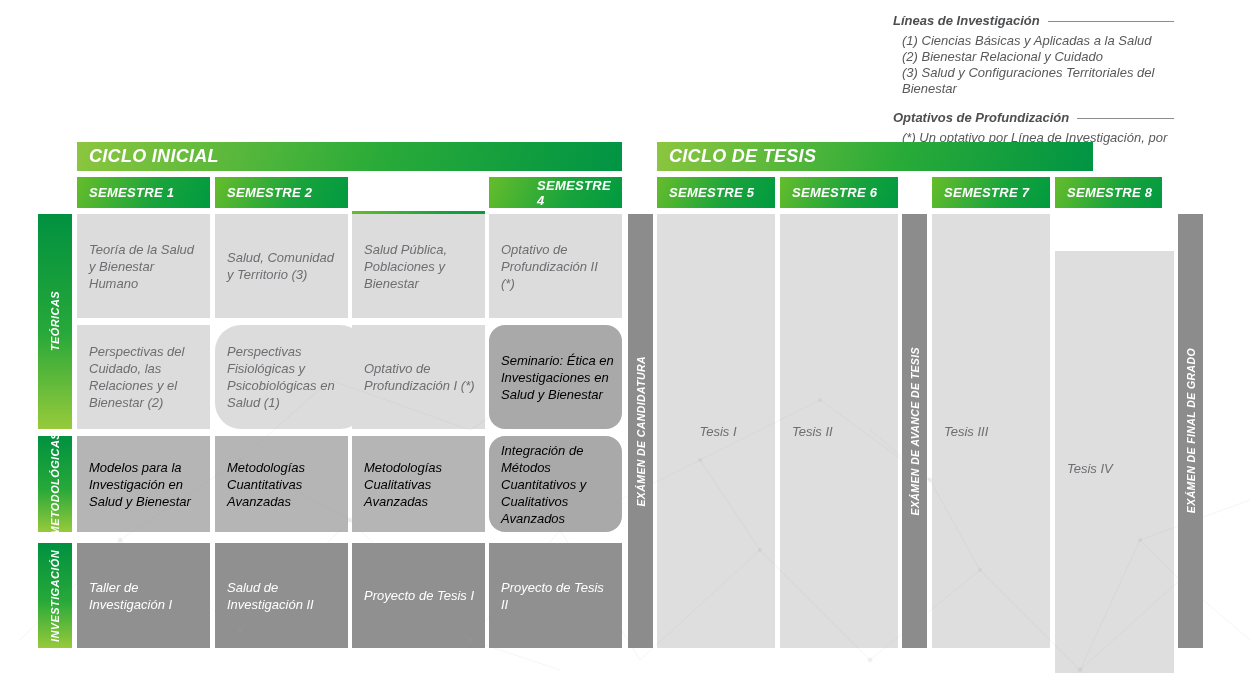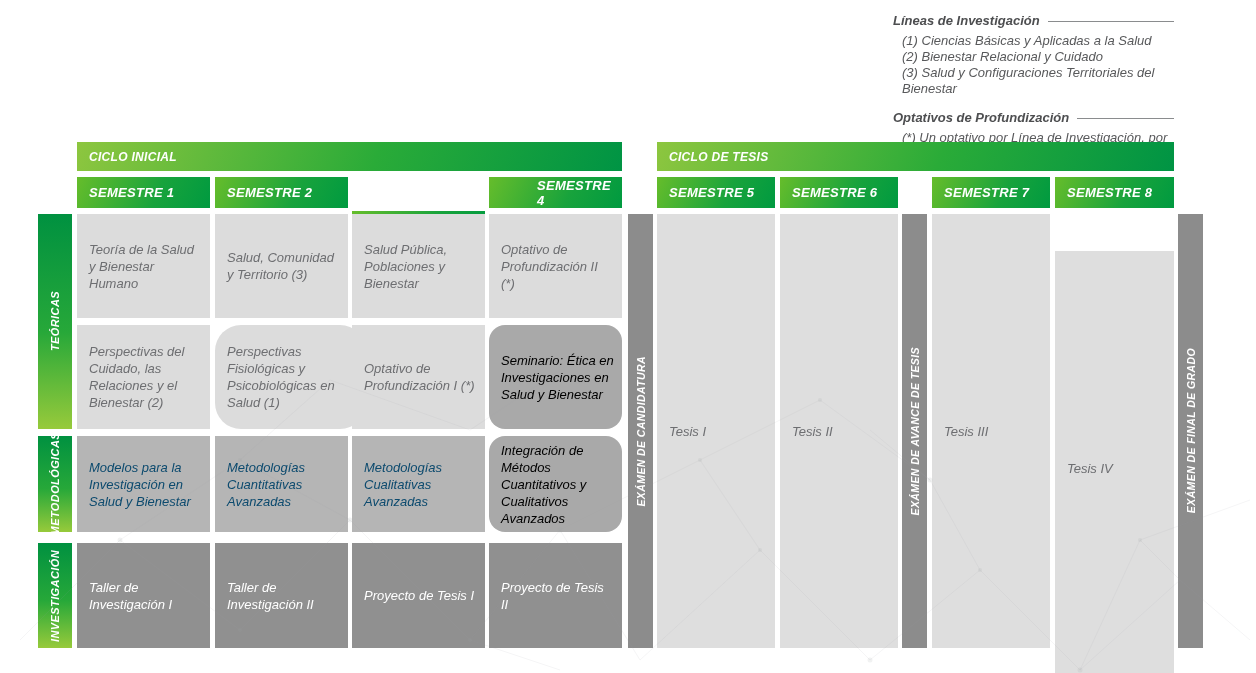--- a/index.html
+++ b/index.html
@@ -9,21 +9,21 @@
   
   .legend{position:absolute;left:893px;top:13px;width:281px;color:#58595b;}
   .legend-title-row{display:flex;align-items:center;gap:8px;}
   .legend-title{font-size:13px;font-weight:bold;color:#4d4e50;white-space:nowrap;}
   .legend-rule{flex:1;height:1px;background:#8a8c8e;margin-top:2px;}
   .legend-items{margin:5px 0 0 9px;font-size:13px;line-height:16px;color:#58595b;}
   .legend-gap{height:13px;}
 
   
   .hdr{position:absolute;height:29px;display:flex;align-items:center;padding-left:12px;box-sizing:border-box;
-       color:#ffffff;font-size:12px;font-weight:bold;letter-spacing:.3px;
+       color:#ffffff;font-size:18px;font-weight:bold;letter-spacing:.3px;
        background:linear-gradient(110deg,#8dc63f 0%,#2aab38 55%,#009444 100%);}
   .sem{position:absolute;top:177px;height:31px;display:flex;align-items:center;padding-left:12px;box-sizing:border-box;
        color:#ffffff;font-size:13px;font-weight:bold;letter-spacing:.3px;
        background:linear-gradient(115deg,#66bd2b 0%,#18a33c 60%,#009a40 100%);}
 
   
   .rlabel{position:absolute;left:38px;width:34px;display:flex;align-items:center;justify-content:center;
           background:linear-gradient(to bottom,#009140 0%,#27a839 55%,#97ca3b 100%);}
   .rlabel .vtext{writing-mode:vertical-rl;transform:rotate(180deg);white-space:nowrap;
           color:#ffffff;font-weight:bold;font-size:11px;letter-spacing:.4px;}
@@ -31,21 +31,21 @@
   
   .vbar{position:absolute;top:214px;width:25px;height:434px;background:#8c8c8c;
         display:flex;align-items:center;justify-content:center;}
   .vbar .vtext{writing-mode:vertical-rl;transform:rotate(180deg);white-space:nowrap;
         color:#ffffff;font-weight:bold;font-size:10.5px;letter-spacing:.4px;}
 
   
   .cell{position:absolute;display:flex;align-items:center;box-sizing:border-box;
         padding:6px 8px 6px 12px;font-size:13px;line-height:17px;}
   .c-light{background:#dcdcdc;color:#6d6e71;}
-  .c-mid{background:#b5b5b5;color:#0c4a6e;}
+  .c-mid{background:#b5b5b5;color:#000000;}
   .c-middark{background:#a9a9a9;color:#000000;border-radius:16px;}
   .c-dark{background:#909090;color:#ffffff;}
   .c-tesis{background:#dedede;color:#6d6e71;}
 
   
   .plexus{position:absolute;left:0;top:340px;width:1256px;height:333px;pointer-events:none;z-index:6;}
 </style>
 </head>
 <body>
 
@@ -67,21 +67,21 @@
       <span class="legend-rule"></span>
     </div>
     <div class="legend-items">
       <div>(*) Un optativo por Línea de Investigación, por semestre</div>
     </div>
   </div>
 
   <div class="hdr" style="left:77px;top:142px;width:545px;">
     <span>CICLO INICIAL</span>
   </div>
-  <div class="hdr" style="left:657px;top:142px;width:517px;">
+  <div class="hdr" style="left:657px;top:142px;width:436px;">
     <span>CICLO DE TESIS</span>
   </div>
 
   <div class="sem" style="left:77px;width:133px;">
       <span>SEMESTRE 1</span>
     </div>
   <div class="sem" style="left:215px;width:133px;">
       <span>SEMESTRE 2</span>
     </div>
   <div class="sem" style="left:352px;width:133px;margin-top:34px;">
@@ -92,21 +92,21 @@
     </div>
   <div class="sem" style="left:657px;width:118px;">
       <span>SEMESTRE 5</span>
     </div>
   <div class="sem" style="left:780px;width:118px;">
       <span>SEMESTRE 6</span>
     </div>
   <div class="sem" style="left:932px;width:118px;">
       <span>SEMESTRE 7</span>
     </div>
-  <div class="sem" style="left:1055px;width:119px;text-align:center;">
+  <div class="sem" style="left:1055px;width:107px;text-align:center;">
       <span>SEMESTRE 8</span>
     </div>
 
   <div class="rlabel" style="top:214px;height:215px;">
     <span class="vtext">TEÓRICAS</span>
   </div>
   <div class="rlabel" style="top:436px;height:96px;">
     <span class="vtext">METODOLÓGICAS</span>
   </div>
   <div class="rlabel" style="top:543px;height:105px;">
@@ -149,40 +149,40 @@
       <span>Metodologías Cualitativas Avanzadas</span>
     </div>
   <div class="cell c-middark" style="left:489px;top:436px;width:133px;height:96px;">
       <span>Integración de Métodos Cuantitativos y Cualitativos Avanzados</span>
     </div>
 
   <div class="cell c-dark" style="left:77px;top:543px;width:133px;height:105px;">
       <span>Taller de Investigación I</span>
     </div>
   <div class="cell c-dark" style="left:215px;top:543px;width:133px;height:105px;">
-      <span>Taller de Investigación II</span>
+      <span>Salud de Investigación II</span>
     </div>
   <div class="cell c-dark" style="left:352px;top:543px;width:133px;height:105px;">
       <span>Proyecto de Tesis I</span>
     </div>
   <div class="cell c-dark" style="left:489px;top:543px;width:133px;height:105px;">
       <span>Proyecto de Tesis II</span>
     </div>
 
   <div class="vbar" style="left:628px;">
     <span class="vtext">EXÁMEN DE CANDIDATURA</span>
   </div>
   <div class="vbar" style="left:902px;">
     <span class="vtext">EXÁMEN DE AVANCE DE TESIS</span>
   </div>
   <div class="vbar" style="left:1178px;">
     <span class="vtext">EXÁMEN DE FINAL DE GRADO</span>
   </div>
 
-  <div class="cell c-tesis" style="left:657px;top:214px;width:118px;height:434px;">
+  <div class="cell c-tesis" style="left:657px;top:214px;width:118px;height:434px;justify-content:center;">
       <span>Tesis I</span>
     </div>
   <div class="cell c-tesis" style="left:780px;top:214px;width:118px;height:434px;">
       <span>Tesis II</span>
     </div>
   <div class="cell c-tesis" style="left:932px;top:214px;width:118px;height:434px;">
       <span>Tesis III</span>
     </div>
   <div class="cell c-tesis" style="left:1055px;top:214px;width:119px;height:434px;margin-top:37px;">
       <span>Tesis IV</span>

